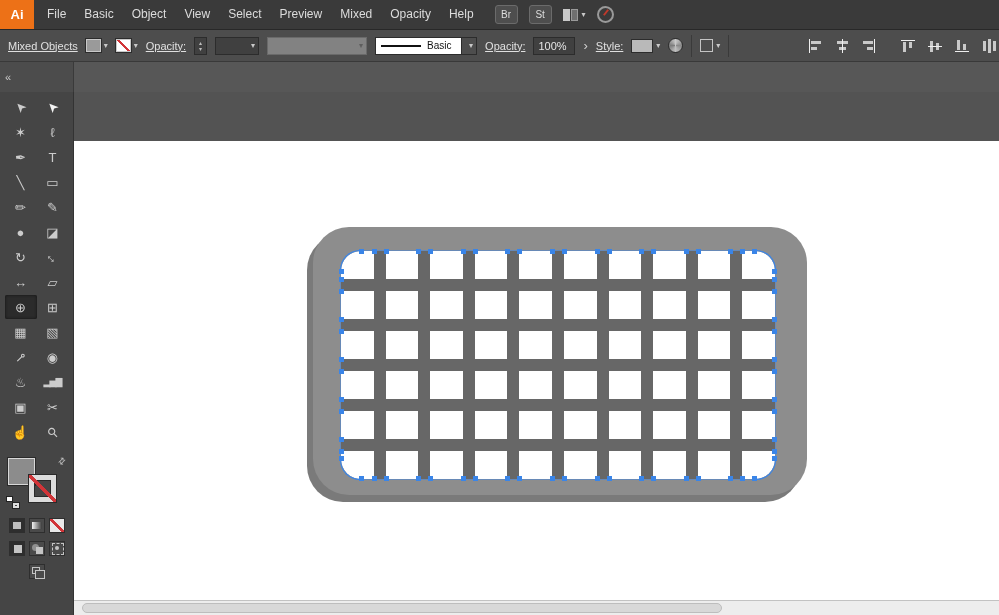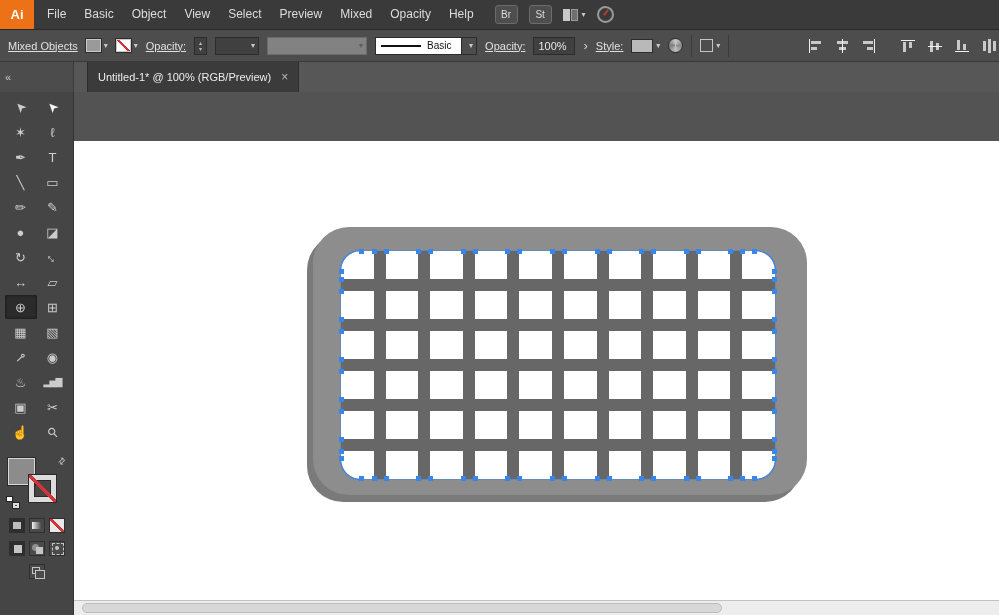--- a/index.html
+++ b/index.html
@@ -264,24 +264,20 @@
           <i class="b1"></i>
           <i class="b2"></i>
           <i class="b3"></i>
         </div>
       </div>
   </div>
 
   <div class="tabstrip">
     <div class="tb-head">
       <span class="collapse">«</span>
-    </div>
-    <div class="doc-tab">
-      <span class="tab-title">Untitled-1* @ 100% (RGB/Preview)</span>
-      <span class="tab-close">×</span>
     </div>
   </div>
 
   <div class="main">
 
     <aside class="toolbar">
       <div class="tools">
           <div class="tool">
             <div class="glyph rot-nw">➤</div>
           </div>

